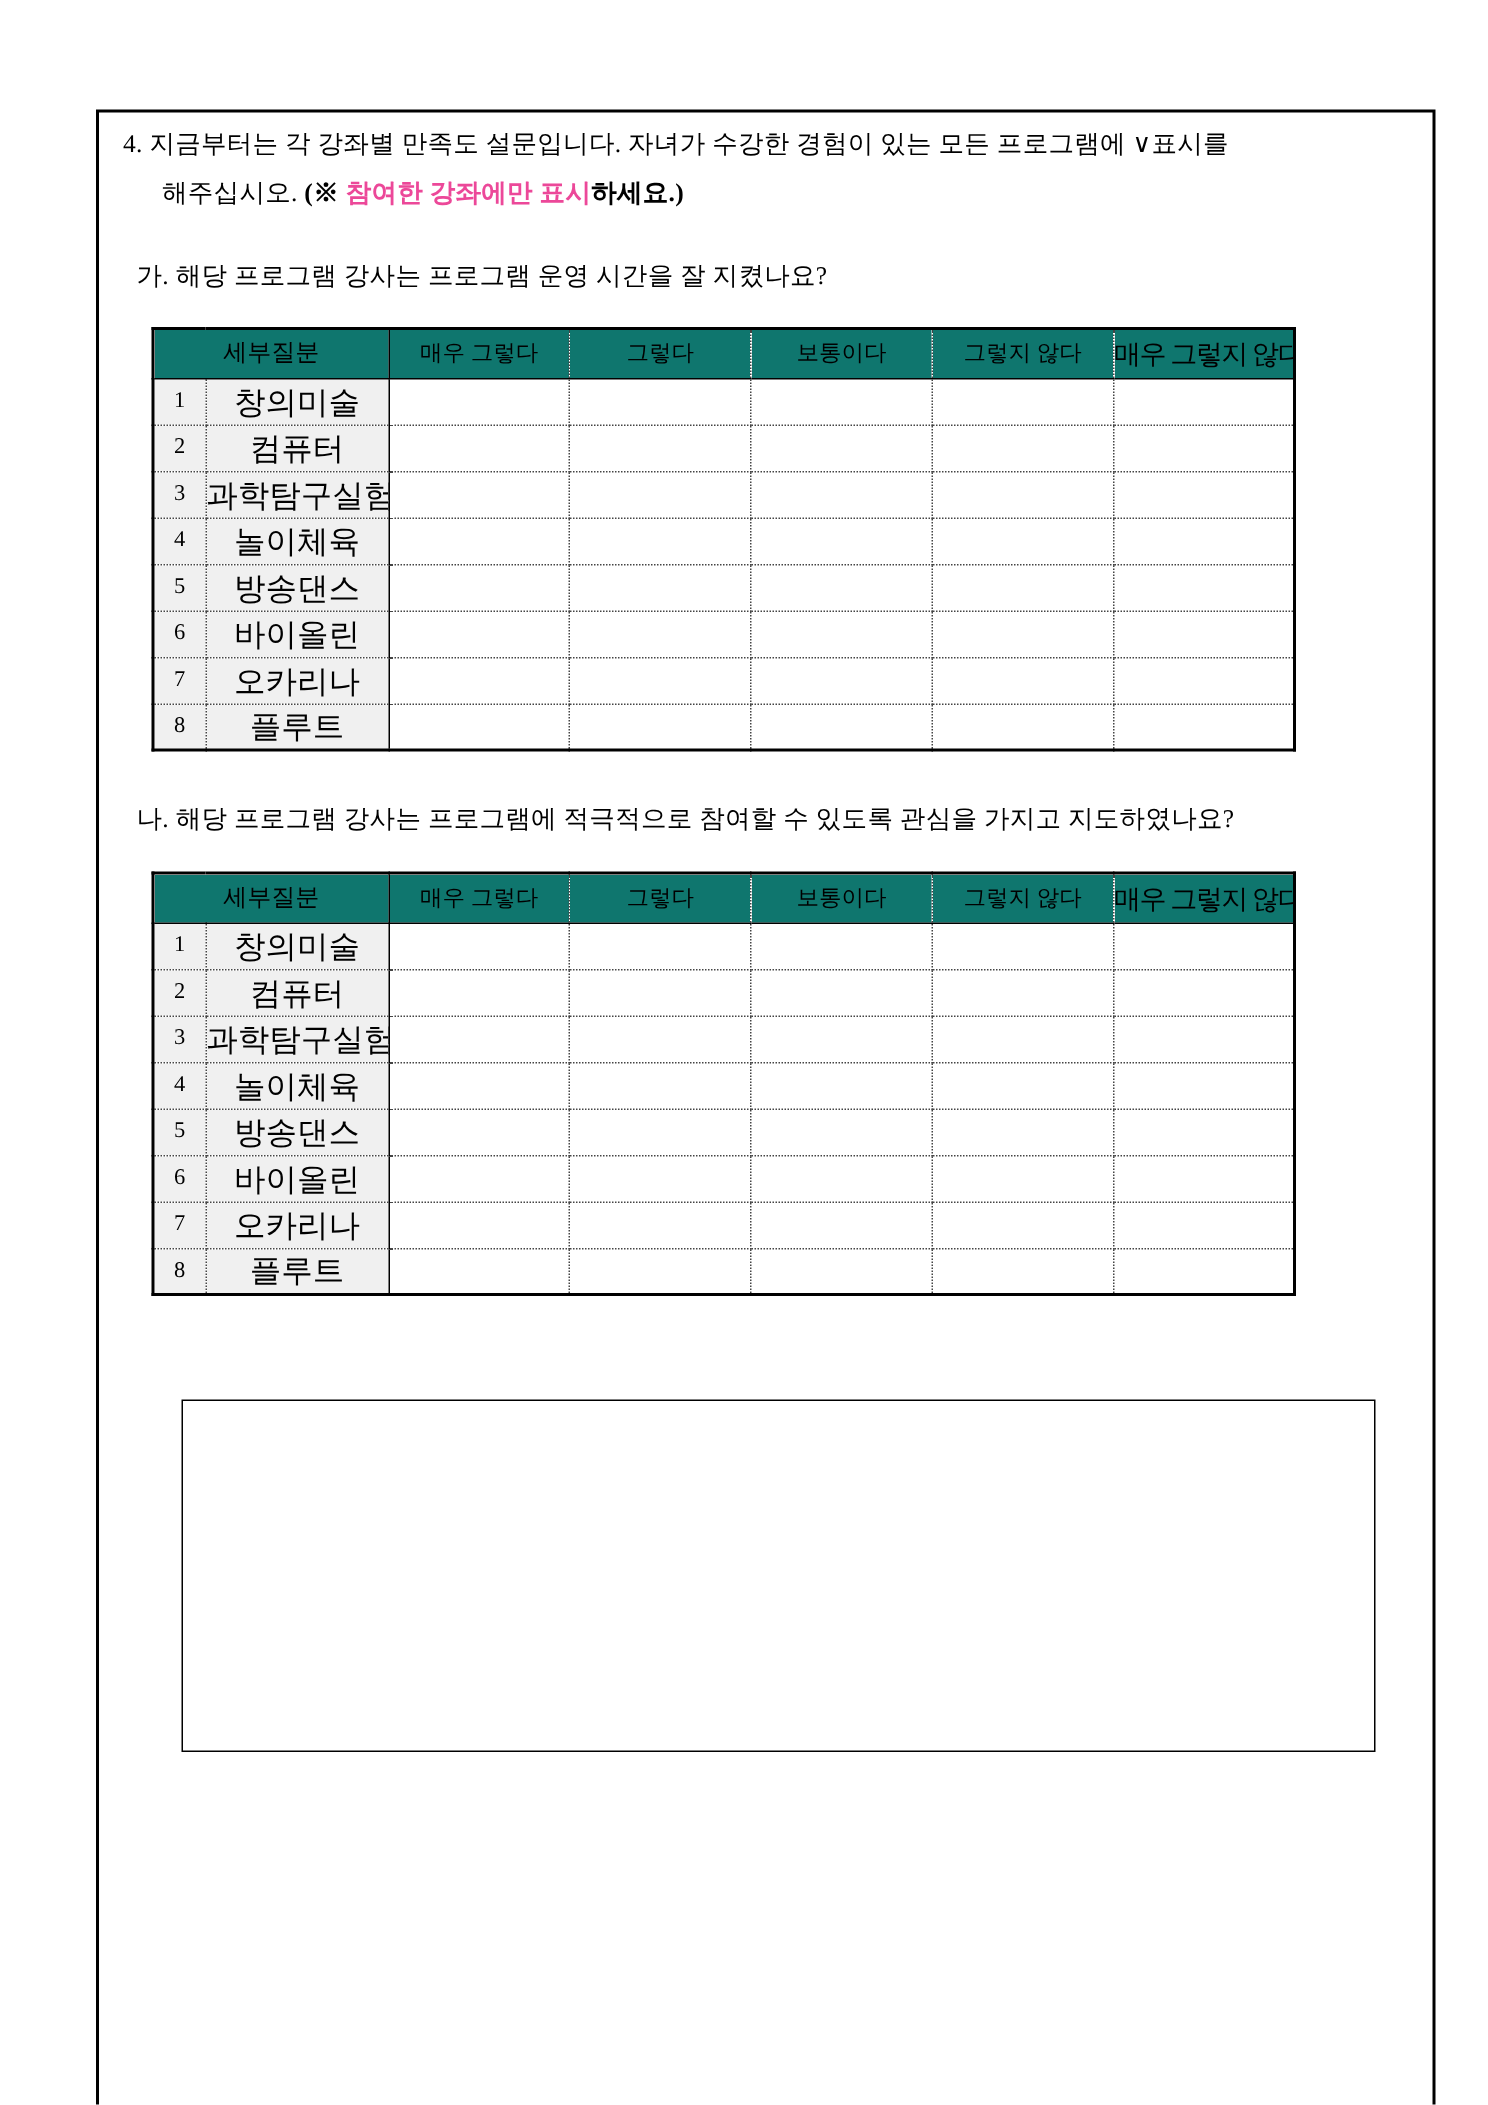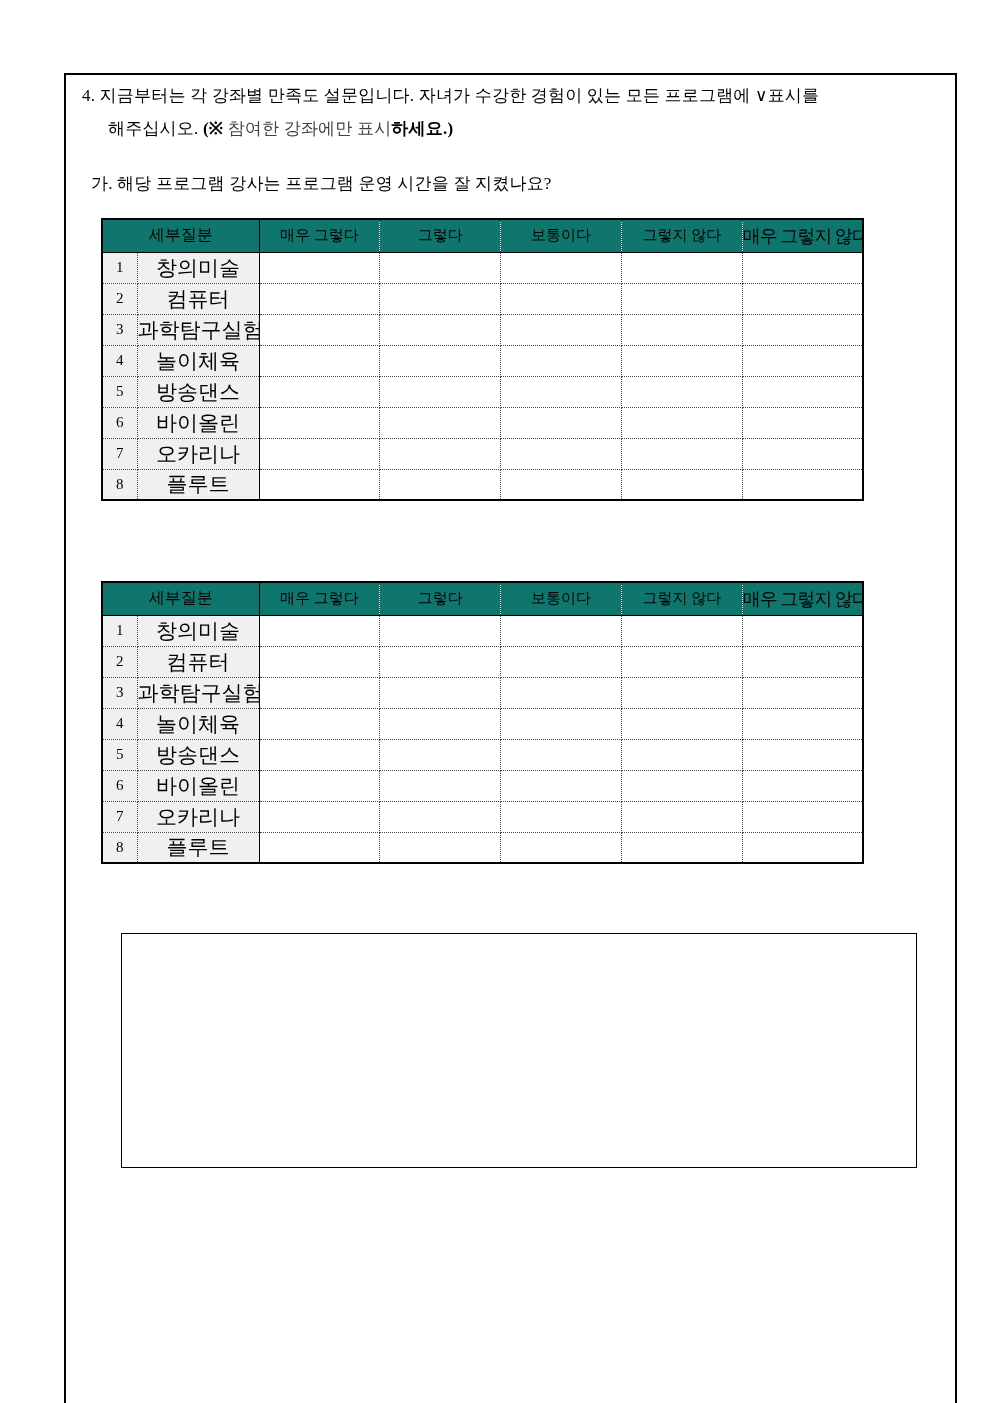--- a/index.html
+++ b/index.html
@@ -22,21 +22,21 @@
   .intro {
     position: absolute;
     left: 16px; top: 4px;
     width: 845px;
     font-size: 17px;
     line-height: 33px;
     letter-spacing: 0.2px;
   }
   .intro .line2 { padding-left: 26px; }
   .bold { font-weight: bold; }
-  .red  { color: #404040; font-weight: normal; }
+  .red  { color: #ec4899; font-weight: bold; }
 
   .question {
     position: absolute;
     left: 25px;
     font-size: 17px;
     letter-spacing: 0.2px;
     white-space: nowrap;
   }
   .q-ga { top: 97px; }
   .q-na { top: 459px; }
@@ -198,20 +198,21 @@
             <td class="ans"></td>
             <td class="ans"></td>
             <td class="ans"></td>
             <td class="ans"></td>
             <td class="ans"></td>
           </tr>
         </tbody>
     </table>
   </div>
 
+  <div class="question q-na"><span>나.</span>&nbsp;<span>해당 프로그램 강사는 프로그램에 적극적으로 참여할 수 있도록 관심을 가지고 지도하였나요?</span></div>
 
   <div class="tbl-wrap tbl-na">
     <table class="rating-table">
       <colgroup>
         <col style="width:35px">
           <col style="width:122px">
         <col>
           <col>
           <col>
           <col>

